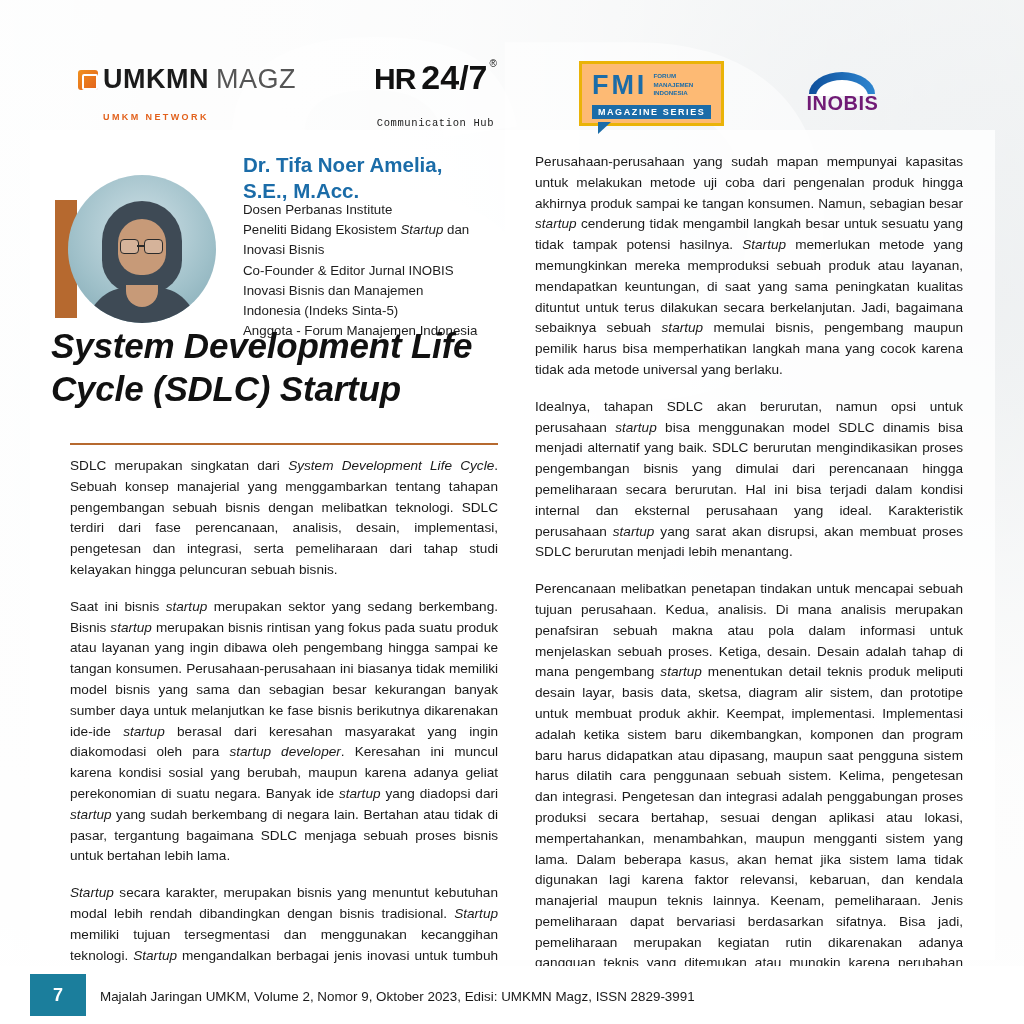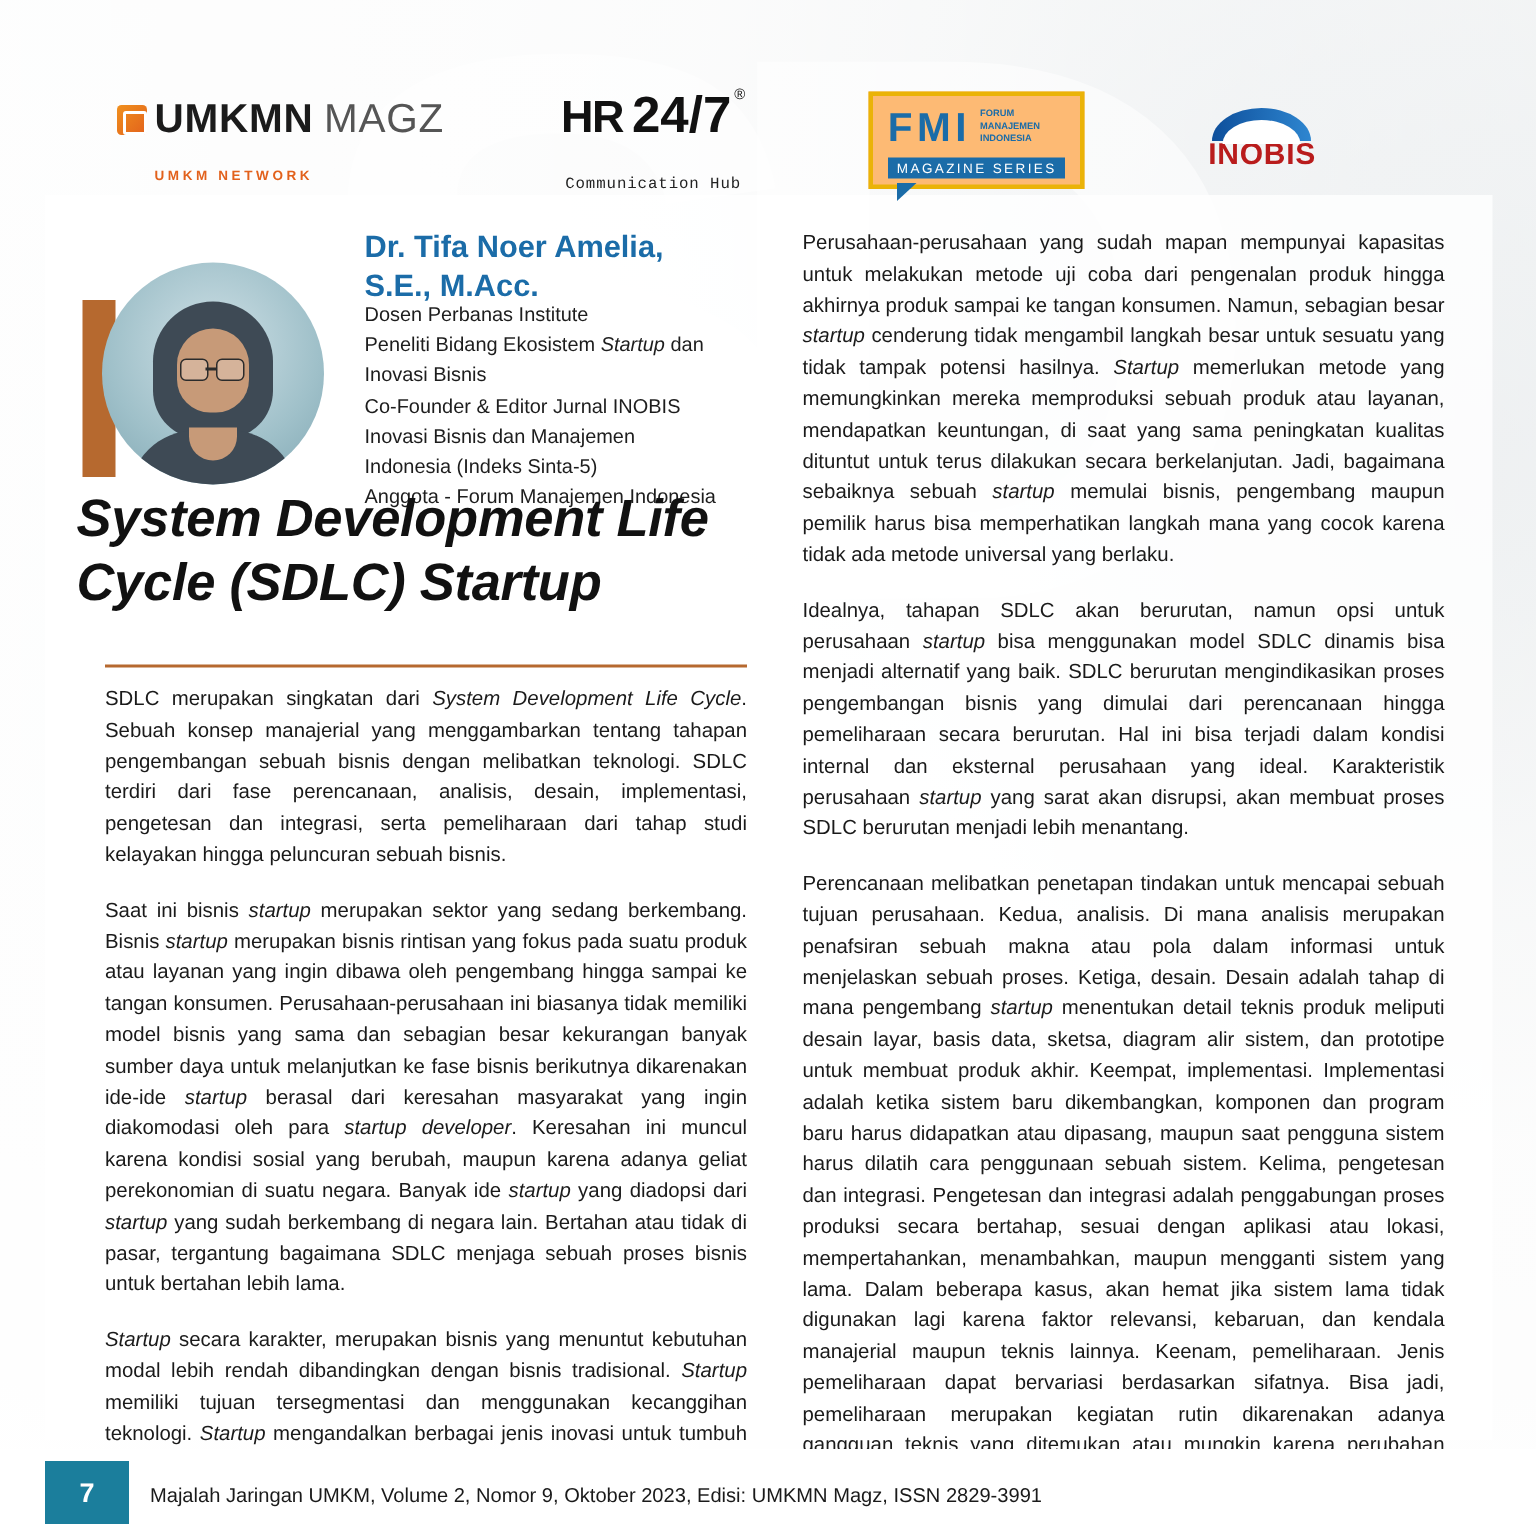--- a/index.html
+++ b/index.html
@@ -139,21 +139,21 @@
   .fmi-letters { font-size: 27px; font-weight: bold; color:#1b6ca8; letter-spacing:3px; }
   .fmi-stack { font-size: 6.2px; color:#1b6ca8; line-height: 1.35; margin-left: 6px; font-weight: bold;}
   .fmi-series {
     margin-top: 4px;
     background: #1b6ca8;
     color: #fff;
     font-size: 9px;
     letter-spacing: 1.6px;
     text-align: center;
     padding: 2px 6px;
-    font-weight: normal;
+    font-weight: bold;
   }
   .fmi-tail {
     position: absolute;
     left: 16px; bottom: -11px;
     width: 0; height: 0;
     border-left: 13px solid #1b6ca8;
     border-bottom: 12px solid transparent;
   }
 
   
@@ -164,21 +164,21 @@
     border-radius: 50% 50% 0 0 / 100% 100% 0 0;
     background: linear-gradient(90deg,#0e4f9b,#2e86d0);
     position: relative;
   }
   .inobis-swoosh::after {
     content:"";
     position:absolute; left:7px; top:8px; width:52px; height:16px;
     background:#fff;
     border-radius: 50% 50% 0 0 / 100% 100% 0 0;
   }
-  .inobis-name { font-size: 20px; font-weight: bold; color:#b91c1c; letter-spacing:0.5px; margin-top:-2px;}
+  .inobis-name { font-size: 20px; font-weight: bold; color:#701a75; letter-spacing:0.5px; margin-top:-2px;}
   .inobis-right { font-size: 11.5px; color:#111; line-height:1.38; margin-left: 10px; }
 
   
   .author-photo {
     position: absolute;
     left: 68px;
     top: 175px;
     width: 148px;
     height: 148px;
     border-radius: 50%;

